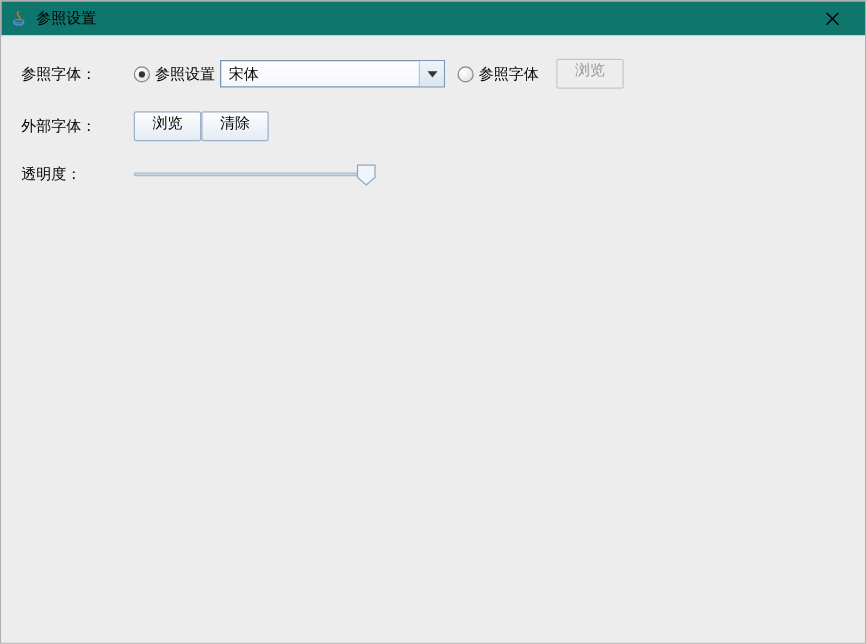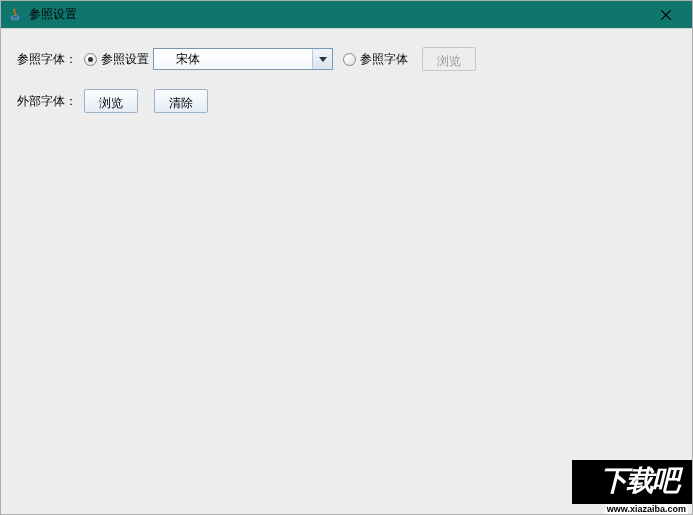--- a/index.html
+++ b/index.html
@@ -49,21 +49,21 @@
   }
   .row {
     display: flex;
     align-items: center;
     margin-bottom: 18px;
   }
   .label {
     color: #000;
     font-size: 12px;
     white-space: nowrap;
-    margin-right: 1px;
+    margin-right: 24px;
     width: 66px;
   }
   .radio-wrap {
     display: flex;
     align-items: center;
     margin-right: 4px;
     cursor: pointer;
   }
   .radio {
     width: 13px;
@@ -83,21 +83,21 @@
     border-radius: 50%;
     background: #333;
   }
   .combo {
     width: 180px;
     height: 22px;
     border: 1px solid #7a98b5;
     background: linear-gradient(#fff, #f4f7fb);
     display: flex;
     align-items: center;
-    padding-left: 22px;
+    padding-left: 6px;
     margin-right: 10px;
     cursor: pointer;
     position: relative;
   }
   .combo-arrow {
     position: absolute;
     right: 0;
     top: 0;
     width: 20px;
     height: 100%;
@@ -114,23 +114,23 @@
     border-top: 5px solid #333;
   }
   .btn {
     height: 24px;
     min-width: 54px;
     padding: 0 12px;
     border: 1px solid #9db2c9;
     background: linear-gradient(#fdfdfe, #e4ecf5);
     border-radius: 2px;
     display: inline-flex;
-    align-items: flex-end;
-    justify-content: center;
-    margin-right: 16px;
+    align-items: flex-start;
+    justify-content: center;
+    margin-right: 0;
     cursor: pointer;
     font-size: 12px;
   }
   .btn.disabled {
     color: #999;
     border-color: #c7c7c7;
     background: #ededed;
     cursor: default;
   }
   .slider-track {
@@ -238,20 +238,26 @@
   <div class="row">
     <span class="label">外部字体：</span>
     <div class="btn">
       <span>浏览</span>
     </div>
     <div class="btn">
       <span>清除</span>
     </div>
   </div>
 
-
-  <div class="watermark">
-    <div class="wm-block"></div>
-    <div class="wm-text-cn">下载吧</div>
-    <div class="wm-text-url">www.xiazaiba.com</div>
-  </div>
+  <div class="row">
+    <span class="label">透明度：</span>
+    <div class="slider-track">
+      <div class="slider-line"></div>
+      <div class="slider-thumb">
+        <svg viewBox="0 0 16 18">
+          <path d="M1 1 h14 v10 l-7 6 l-7 -6 z" fill="#f0f5fb" stroke="#8ca8c4" stroke-width="1"></path>
+        </svg>
+      </div>
+    </div>
+  </div>
+
 
 </div>
 
 </body></html>

